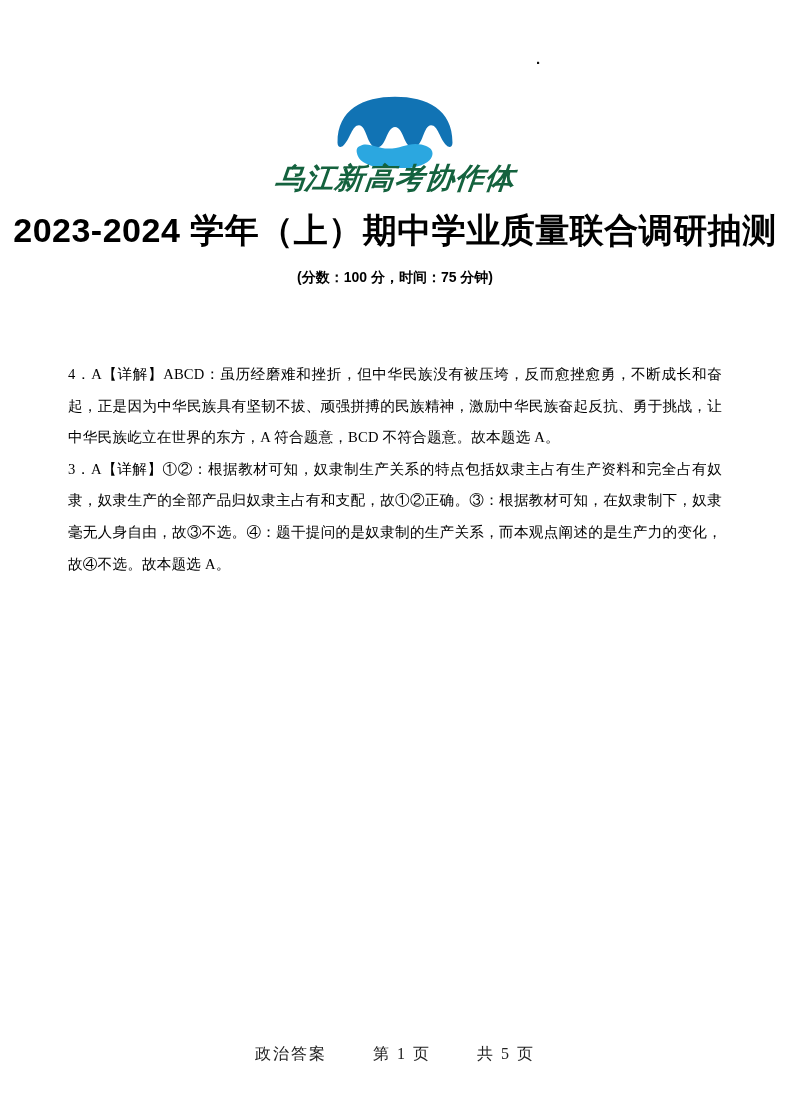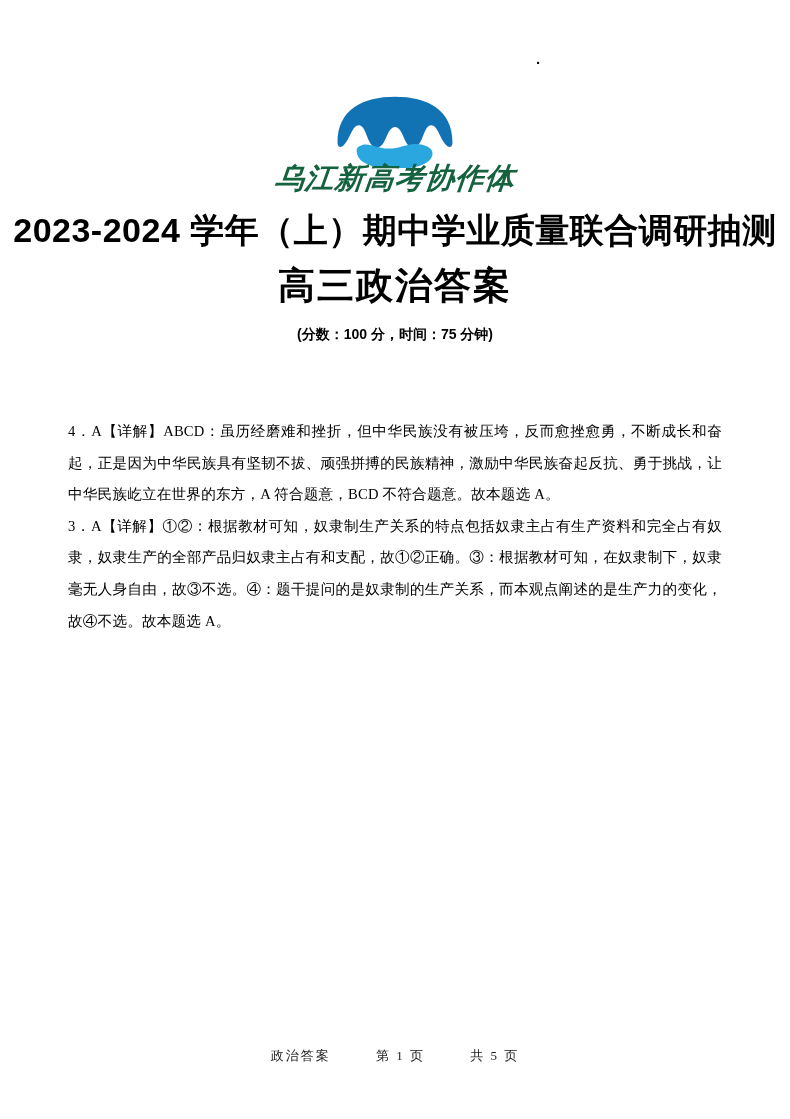--- a/index.html
+++ b/index.html
@@ -62,42 +62,41 @@
     text-align: justify;
     text-justify: inter-ideograph;
     letter-spacing: 0.2px;
   }
   .page-footer {
     position: absolute;
     bottom: 54px;
     left: 0;
     width: 100%;
     text-align: center;
-    font-size: 13px;
+    font-size: 16px;
     color: #222;
   }
   .page-footer span { margin: 0 21px; letter-spacing: 2px; }
 </style>
 </head>
 <body>
 
 <div class="page">
 
   <span class="top-dot">.</span>
 
   <header class="masthead">
     <svg class="logo" viewBox="0 0 130 78" aria-hidden="true">
       <path fill="#1173b4" d="M6 52 C6 18 32 5 65 5 C98 5 124 18 124 52 C124 56 121 58 118 55 C111 48 109 34 102 34 C94 34 94 56 84 57 C74 58 74 36 65 36 C56 36 56 58 46 57 C36 56 36 34 28 34 C21 34 19 48 12 55 C9 58 6 56 6 52 Z"></path>
       <path fill="#2ba7e0" d="M28 56 C36 50 46 58 58 58 C72 58 80 51 92 54 C101 56 105 60 103 66 C100 75 84 79 65 79 C46 79 30 74 27 66 C25 61 25 58 28 56 Z"></path>
     </svg>
     <div>
       <span class="wordmark">乌江新高考协作体</span>
     </div>
     <h1 class="exam-title">2023-2024 学年（上）期中学业质量联合调研抽测</h1>
-    <h2 class="subject-title">高三政治答案</h2>
     <p class="meta">(分数：100 分，时间：75 分钟)</p>
   </header>
 
   <main class="answers">
     <p>4．A【详解】ABCD：虽历经磨难和挫折，但中华民族没有被压垮，反而愈挫愈勇，不断成长和奋起，正是因为中华民族具有坚韧不拔、顽强拼搏的民族精神，激励中华民族奋起反抗、勇于挑战，让中华民族屹立在世界的东方，A 符合题意，BCD 不符合题意。故本题选 A。</p>
     <p>3．A【详解】①②：根据教材可知，奴隶制生产关系的特点包括奴隶主占有生产资料和完全占有奴隶，奴隶生产的全部产品归奴隶主占有和支配，故①②正确。③：根据教材可知，在奴隶制下，奴隶毫无人身自由，故③不选。④：题干提问的是奴隶制的生产关系，而本观点阐述的是生产力的变化，故④不选。故本题选 A。</p>
   </main>
 
   <footer class="page-footer">
     <span>政治答案</span>

